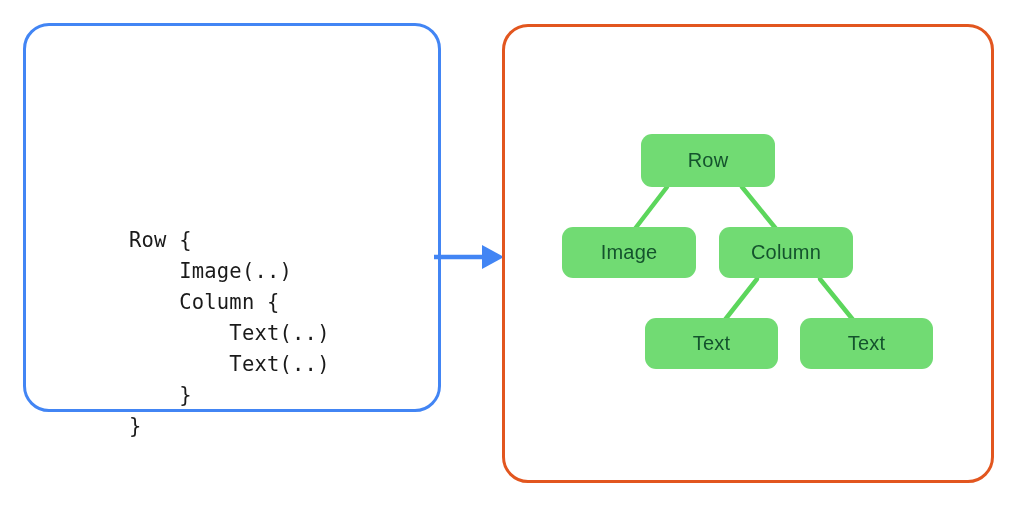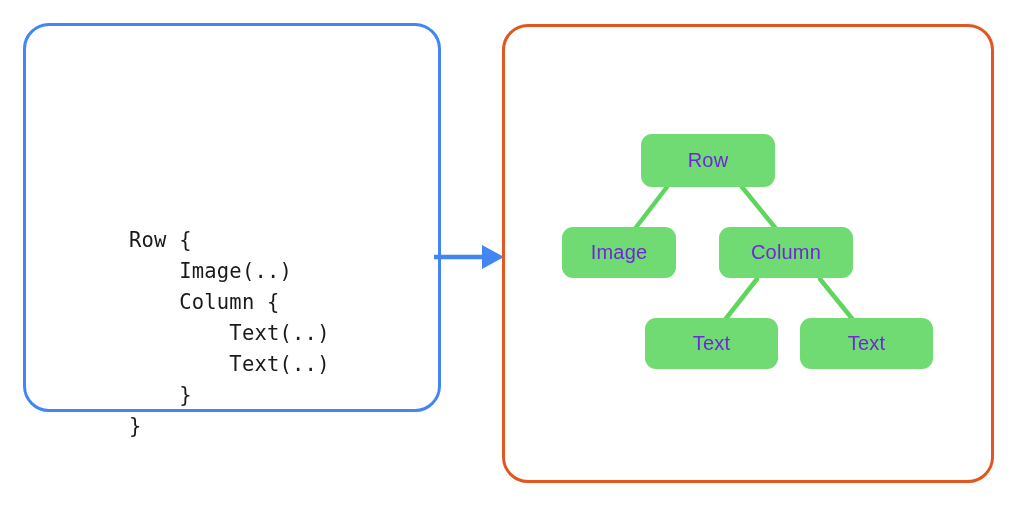--- a/index.html
+++ b/index.html
@@ -66,30 +66,30 @@
     left: 502px;
     top: 24px;
     width: 492px;
     height: 459px;
   }
   .tree-node {
     position: absolute;
     box-sizing: border-box;
     background: #71db73;
     border-radius: 11px;
-    color: #6d28d9;
+    color: #14532d;
     font-family: "Liberation Sans", sans-serif;
     font-size: 20px;
     display: flex;
     align-items: center;
     justify-content: center;
     letter-spacing: 0.2px;
   }
   #node-row    { left: 641px; top: 134px; width: 134px; height: 53px; }
-  #node-image  { left: 562px; top: 227px; width: 114px; height: 51px; }
+  #node-image  { left: 562px; top: 227px; width: 134px; height: 51px; }
   #node-column { left: 719px; top: 227px; width: 134px; height: 51px; text-align: center; }
   #node-text-1 { left: 645px; top: 318px; width: 133px; height: 51px; }
   #node-text-2 { left: 800px; top: 318px; width: 133px; height: 51px; }
 </style>
 </head>
 <body>
 
 <div id="page">
 
   <div class="panel" id="code-panel">

